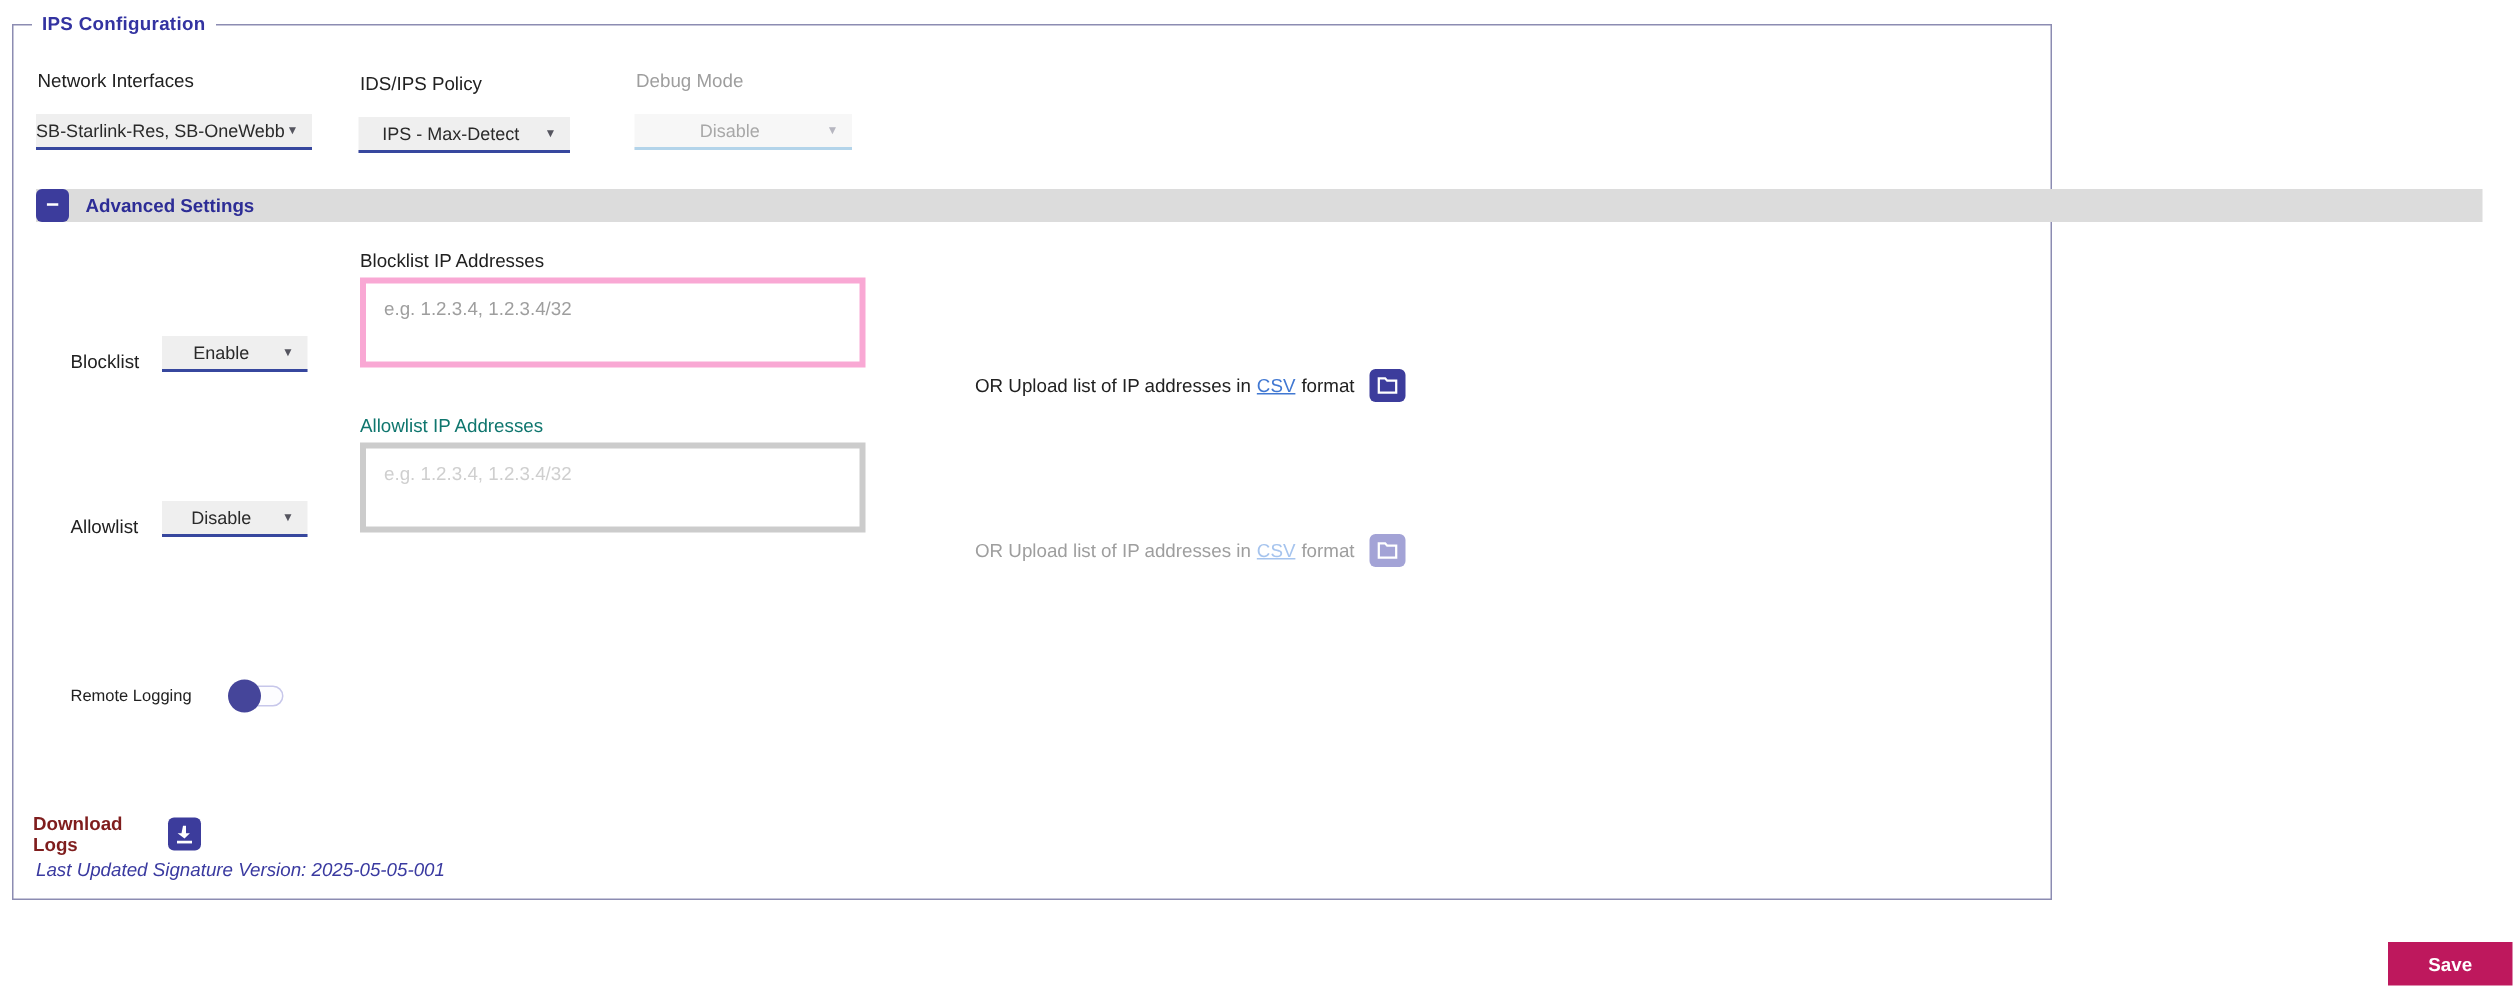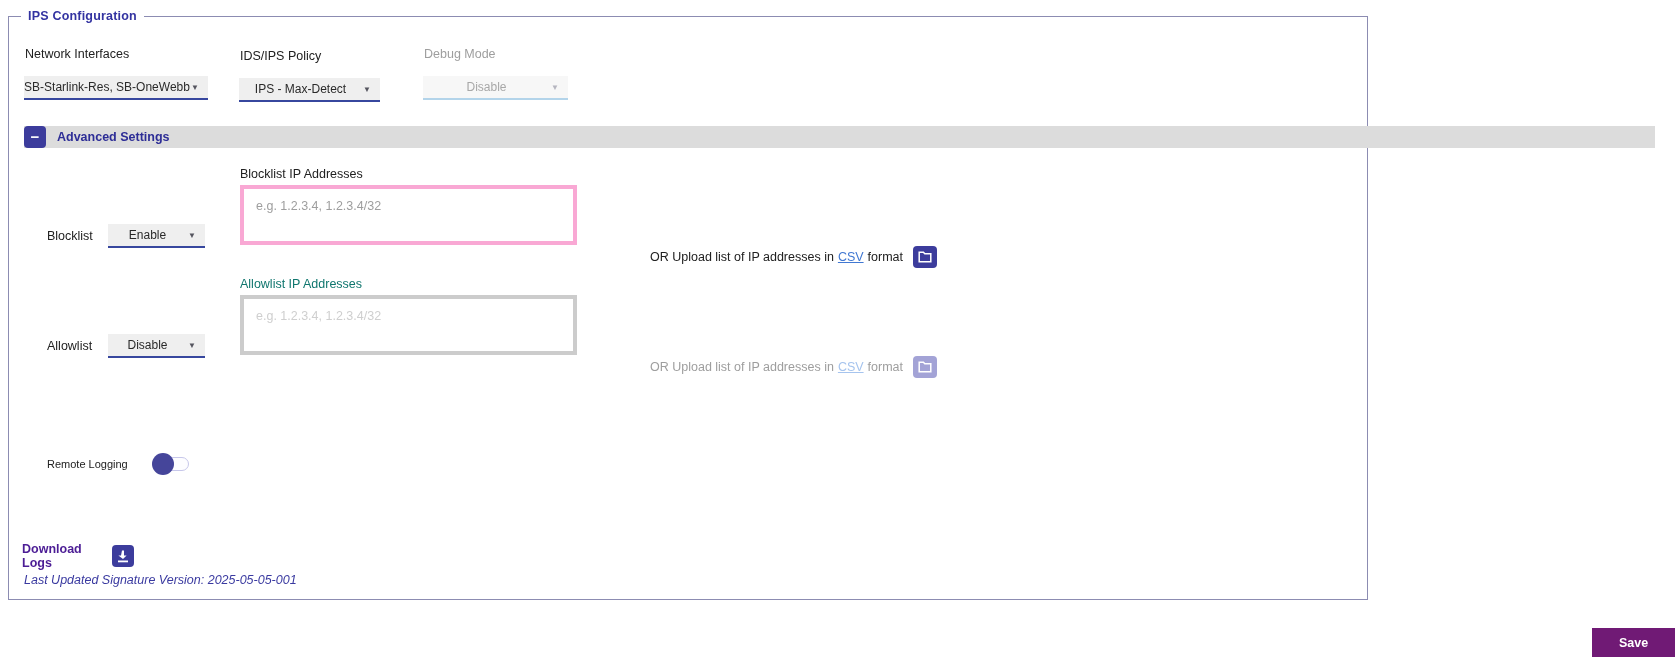--- a/index.html
+++ b/index.html
@@ -45,21 +45,21 @@
   textarea.ta {
     position:absolute; width:337px; height:60px; resize:none; outline:none;
     border:4px solid #f9a8d4; background:#fff; padding:10px 12px;
     font-family:"Liberation Sans", sans-serif; font-size:12.5px; color:#212121;
   }
   textarea.ta::placeholder { color:#9E9E9E; }
   textarea.ta.disabled { border-color:#CCCCCC; }
   textarea.ta.disabled::placeholder { color:#CFCFCF; }
 
   
-  .mode-row { position:absolute; display:flex; align-items:center; height:24px; }
+  .mode-row { position:absolute; display:flex; align-items:flex-end; height:24px; }
   .mode-label { font-size:12.5px; color:#212121; display:inline-block; width:61px; }
 
   
   .upload-row { position:absolute; display:flex; align-items:center; height:23px; gap:4px;
     font-size:12.5px; color:#212121; }
   .upload-row a.csv { color:#4178D2; text-decoration:underline; cursor:pointer; }
   .upload-row .icon-btn { margin-left:6px; }
   .upload-row.dim { color:#9E9E9E; }
   .upload-row.dim a.csv { color:#A6C4EE; cursor:default; }
 
@@ -72,27 +72,27 @@
   .rl-row { position:absolute; display:flex; align-items:center; height:22px; }
   .rl-label { font-size:11px; color:#212121; display:inline-block; width:105px; }
   .toggle { position:relative; width:38px; height:22px; cursor:pointer; }
   .toggle .track { position:absolute; left:6px; top:4px; width:31px; height:14px;
     border-radius:8px; background:#FDFDFF; border:1.5px solid #C7C7EA; }
   .toggle .knob { position:absolute; left:0; top:0; width:22px; height:22px;
     border-radius:50%; background:#45459A; }
 
   
   .dl-row { position:absolute; display:flex; align-items:center; height:22px; }
-  .dl-label { font-size:12.5px; color:#4c1d95; font-weight:bold; display:inline-block; width:90px; }
+  .dl-label { font-size:12.5px; color:#7f1d1d; font-weight:bold; display:inline-block; width:90px; }
 
   .signature { position:absolute; font-size:12.5px; font-style:italic; color:#3A3AA0; }
 
   button.save {
     position:absolute; left:1592px; top:628px; width:83px; height:29px;
-    background:#701a75; color:#fff; border:none; font-family:"Liberation Sans", sans-serif;
+    background:#be185d; color:#fff; border:none; font-family:"Liberation Sans", sans-serif;
     font-size:12.5px; font-weight:bold; cursor:pointer;
   }
 </style>
 </head>
 <body>
 
 <div class="page">
   <fieldset class="panel">
     <legend>IPS Configuration</legend>
 

